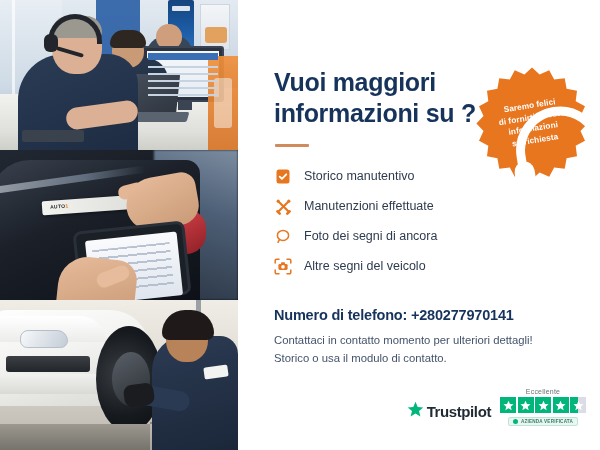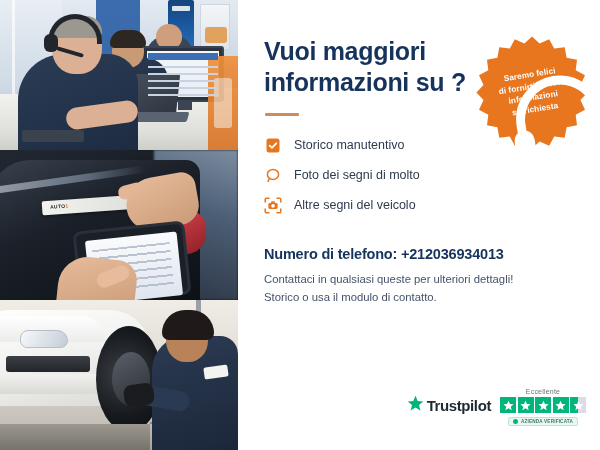--- a/index.html
+++ b/index.html
@@ -266,22 +266,23 @@
   }
   .p3-lift{
     position:absolute; left:0; bottom:0; width:150px; height:26px;
     background:linear-gradient(180deg,#9c9890 0%,#76736c 100%);
   }
 
   
   .content {
     position: relative;
     flex: 1 1 auto;
-    padding: 36px 22px 0 26px;
+    padding: 36px 22px 0 36px;
     background:#ffffff;
+    margin-top:31px;
   }
   .headline{
     font-size: 25px;
     line-height: 1.22;
     font-weight: bold;
     color:#16335c;
     letter-spacing:-.3px;
     max-width: 215px;
   }
   .rule{
@@ -332,21 +333,21 @@
   .badge-head{ margin-bottom:3px; }
   .badge-text{
     color:#ffffff; font-size:8.2px; font-weight:bold;
     line-height:1.42; text-align:center; letter-spacing:.1px;
     max-width:84px;
   }
 
   
   .trust{
     position:absolute; right: 14px; bottom: 24px;
-    display:flex; gap:9px;
+    display:flex; align-items:flex-end; gap:9px;
   }
   .tp-logo{ display:flex; align-items:center; gap:3px; padding-bottom:4px; }
   .tp-name{ font-size:15px; font-weight:bold; color:#1f2a33; letter-spacing:-.4px; }
   .tp-right{ display:flex; flex-direction:column; align-items:center; gap:2px; }
   .tp-excellent{ font-size:7px; color:#6b7276; letter-spacing:.2px; }
   .tp-stars{ display:flex; gap:1.5px; }
   .tp-star{
     width:16px; height:16px; background:#00b67a;
     display:flex; align-items:center; justify-content:center; position:relative;
   }
@@ -450,29 +451,44 @@
       <li class="feature">
         <span class="f-icon">
           <svg width="16" height="17" viewBox="0 0 16 17">
             <rect x="1.5" y="1.5" width="13" height="14" rx="2.5" fill="#e8761f"></rect>
             <path d="M4.7 8.6l2.2 2.3 4.4-4.6" stroke="#ffffff" stroke-width="1.8" fill="none" stroke-linecap="round" stroke-linejoin="round"></path>
           </svg>
         </span>
         <span class="f-label">Storico manutentivo</span>
       </li>
 
+      <li class="feature">
+        <span class="f-icon">
+          <svg width="17" height="17" viewBox="0 0 17 17">
+            <g stroke="#e8761f" stroke-width="2.1" stroke-linecap="round">
+              <path d="M3.2 3.2L13.8 13.8"></path>
+              <path d="M13.8 3.2L3.2 13.8"></path>
+            </g>
+            <circle cx="3.2" cy="3.2" r="1.6" fill="#e8761f"></circle>
+            <circle cx="13.8" cy="3.2" r="1.6" fill="#e8761f"></circle>
+            <path d="M2.4 13.3l2.3 2.3" stroke="#e8761f" stroke-width="2.6" stroke-linecap="round"></path>
+            <path d="M14.6 13.3l-2.3 2.3" stroke="#e8761f" stroke-width="2.6" stroke-linecap="round"></path>
+          </svg>
+        </span>
+        <span class="f-label">Manutenzioni effettuate</span>
+      </li>
 
       <li class="feature">
         <span class="f-icon">
           <svg width="17" height="17" viewBox="0 0 17 17">
             <ellipse cx="8" cy="7.4" rx="5.6" ry="5" stroke="#e8761f" stroke-width="1.5" fill="none"></ellipse>
             <path d="M4.6 11.4L3 14.4" stroke="#e8761f" stroke-width="1.5" stroke-linecap="round"></path>
           </svg>
         </span>
-        <span class="f-label">Foto dei segni di molto</span>
+        <span class="f-label">Foto dei segni di ancora</span>
       </li>
 
       <li class="feature">
         <span class="f-icon">
           <svg width="18" height="17" viewBox="0 0 18 17">
             <g stroke="#e8761f" stroke-width="1.5" fill="none" stroke-linecap="round">
               <path d="M1.2 5V2.4a1.2 1.2 0 011.2-1.2H5"></path>
               <path d="M16.8 5V2.4a1.2 1.2 0 00-1.2-1.2H13"></path>
               <path d="M1.2 12v2.6a1.2 1.2 0 001.2 1.2H5"></path>
               <path d="M16.8 12v2.6a1.2 1.2 0 01-1.2 1.2H13"></path>
@@ -481,23 +497,23 @@
             <rect x="7" y="4.3" width="4" height="2" rx=".8" fill="#e8761f"></rect>
             <circle cx="9" cy="8.9" r="1.8" fill="#ffffff"></circle>
           </svg>
         </span>
         <span class="f-label">Altre segni del veicolo</span>
       </li>
 
 
     </ul>
 
-    <div class="phone">Numero di telefono: +212036934013</div>
+    <div class="phone">Numero di telefono: +280277970141</div>
     <div class="sub">
-      <div>Contattaci in qualsiasi queste per ulteriori dettagli!</div>
+      <div>Contattaci in contatto momento per ulteriori dettagli!</div>
       <div>Storico o usa il modulo di contatto.</div>
     </div>
 
     <div class="badge">
       <svg viewBox="0 0 112 112">
         <path fill="#e8761f" d="M56 2.5l7.6 7.1 9.6-4.4 5 9.3 10.5-1.2 1.9 10.4 10.4 2-1.3 10.5 9.3 5.1-4.5 9.6 7.1 7.6-7.1 7.6 4.5 9.6-9.3 5.1 1.3 10.5-10.4 2-1.9 10.4-10.5-1.2-5 9.3-9.6-4.4-7.6 7.1-7.6-7.1-9.6 4.4-5-9.3-10.5 1.2-1.9-10.4-10.4-2 1.3-10.5-9.3-5.1 4.5-9.6-7.1-7.6 7.1-7.6-4.5-9.6 9.3-5.1-1.3-10.5 10.4-2 1.9-10.4 10.5 1.2 5-9.3 9.6 4.4z"></path>
       </svg>
       <div class="badge-inner">
         <span class="badge-head">
           <svg width="20" height="18" viewBox="0 0 20 18">

